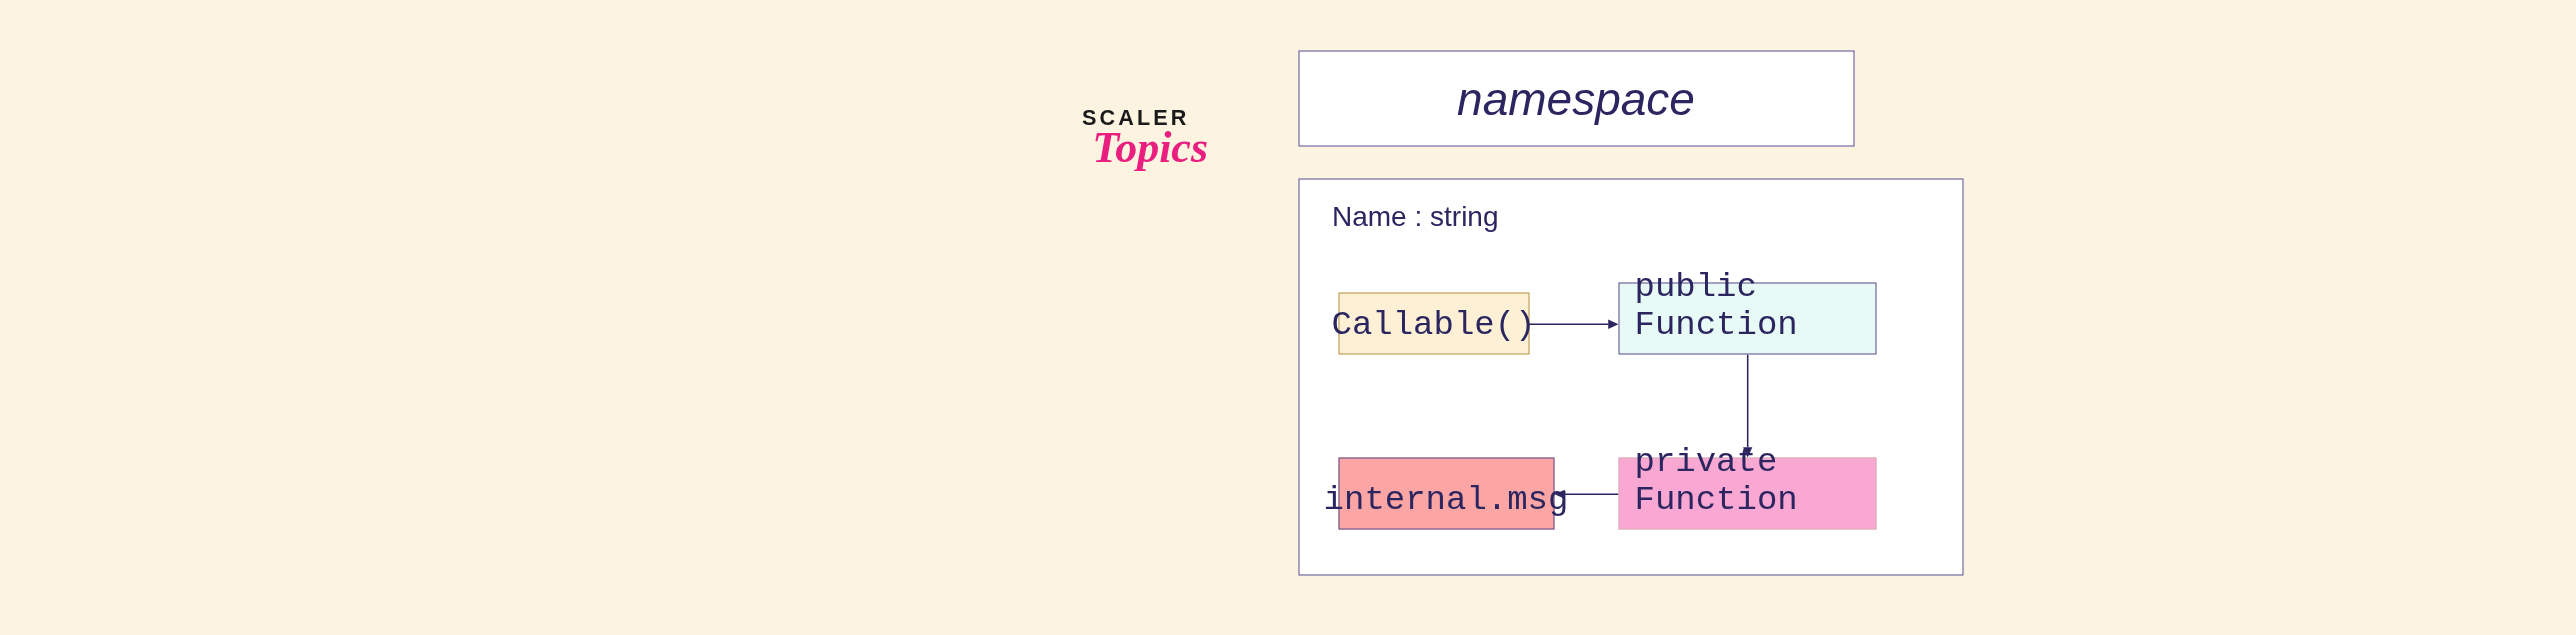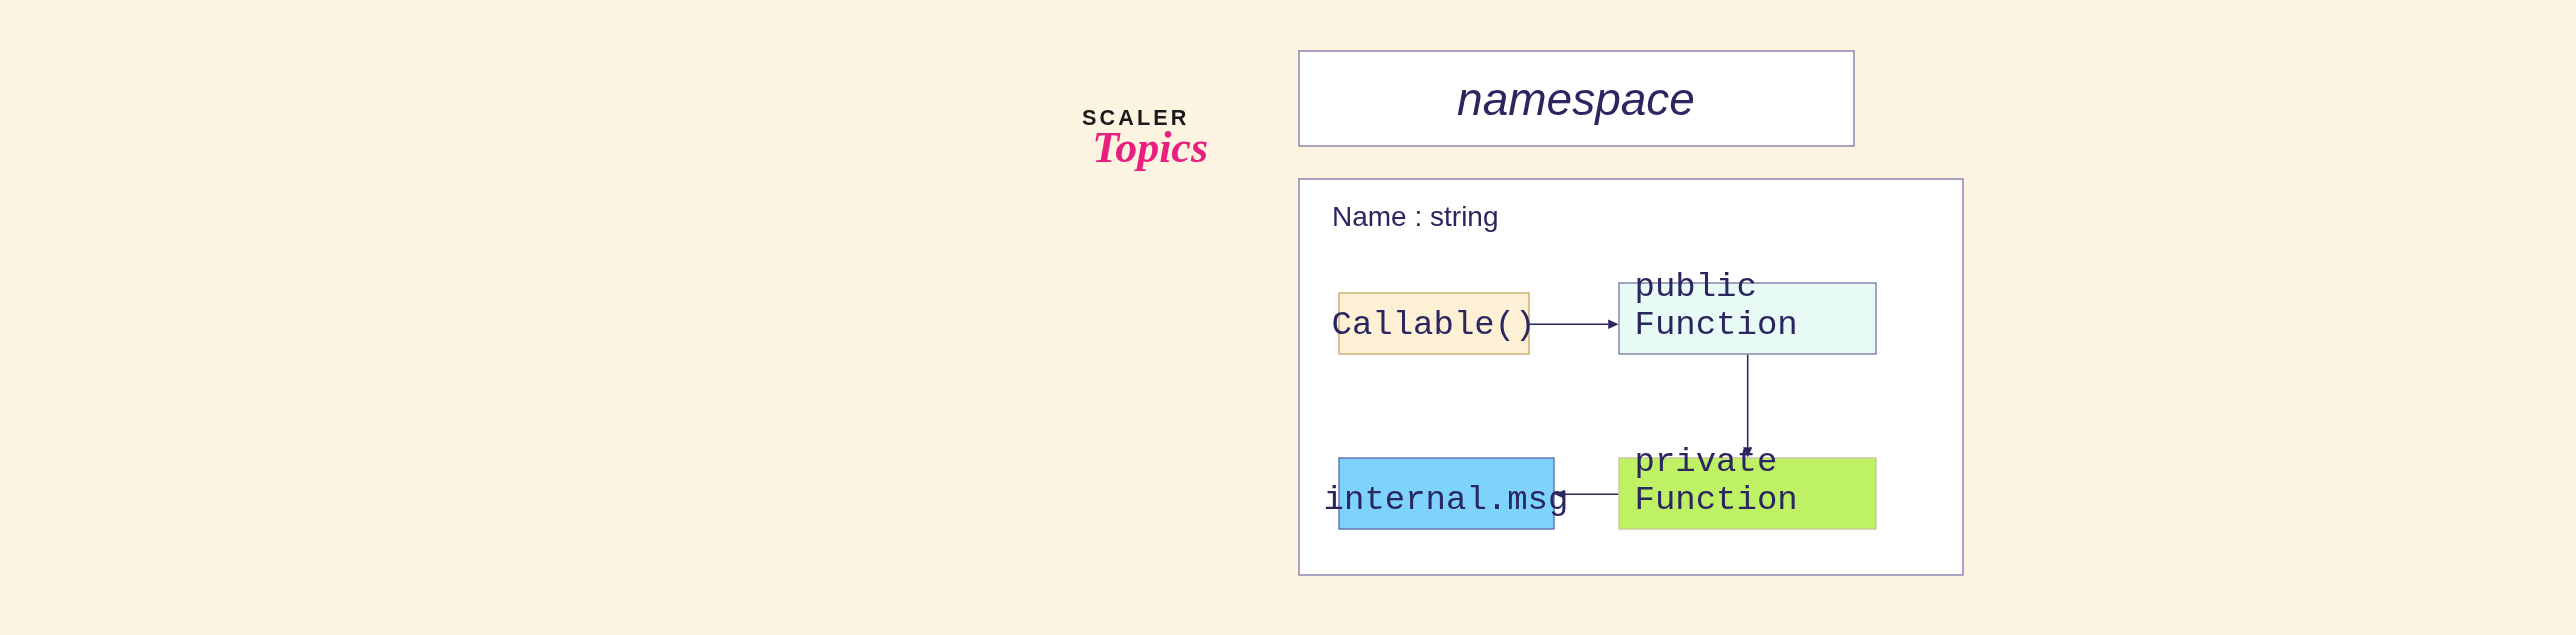--- a/index.html
+++ b/index.html
@@ -132,29 +132,29 @@
       width: 258px;
       height: 72px;
       background: #e8faf5;
       border-color: #5b4a8a;
     }
     .private-node {
       top: 278px;
       left: 319px;
       width: 258px;
       height: 72px;
-      background: #bef264;
+      background: #f9a8d4;
       border-color: #d4b4b4;
     }
     .internal-node {
       top: 278px;
       left: 39px;
       width: 216px;
       height: 72px;
-      background: #7dd3fc;
+      background: #fca5a5;
       border-color: #5b4a8a;
     }
     .arrow {
       position: absolute;
     }
   </style>
 </head>
 <body>
 
 <div class="canvas">

